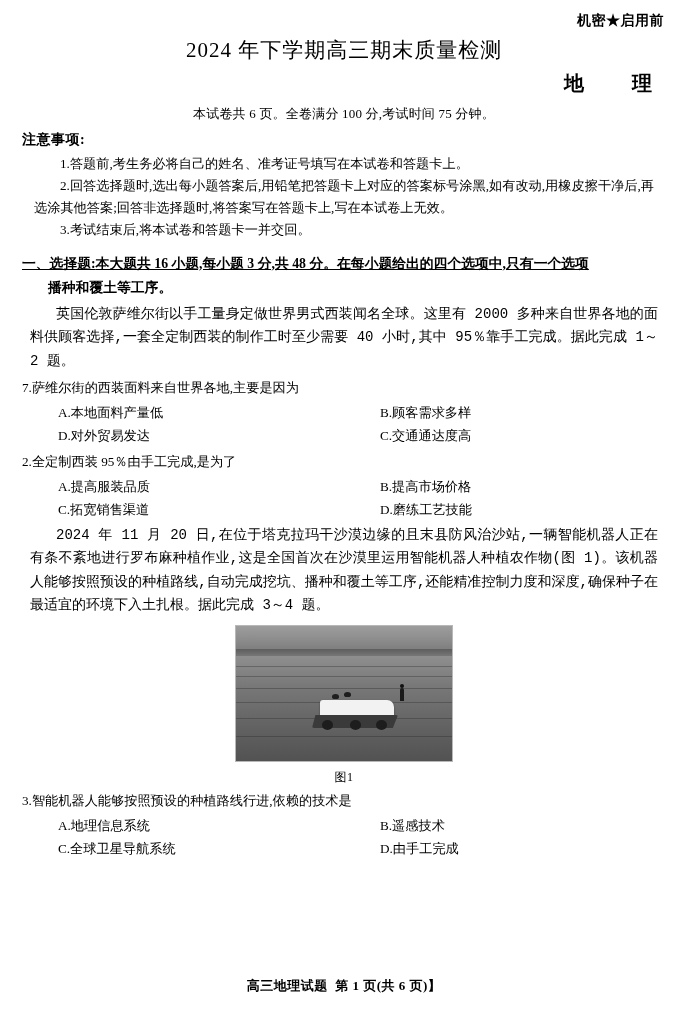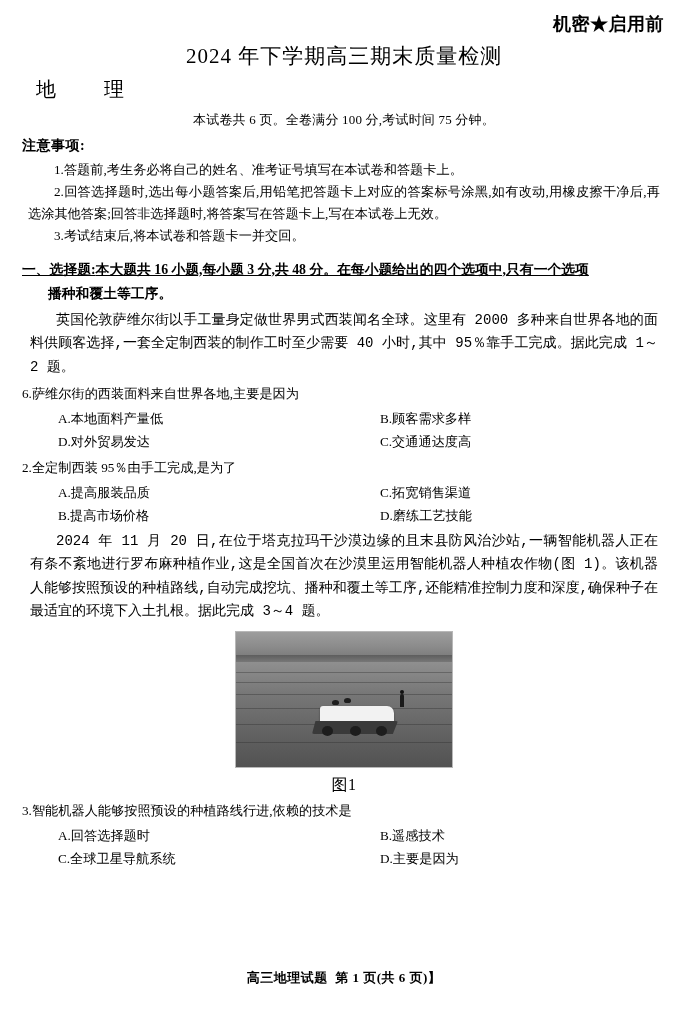--- a/index.html
+++ b/index.html
@@ -17,57 +17,57 @@
   }
   .page {
     width: 688px;
     height: 1011px;
     box-sizing: border-box;
     padding: 10px 22px 0 22px;
     position: relative;
   }
   .secret-line {
     text-align: right;
-    font-size: 18px;
+    font-size: 14px;
     font-weight: bold;
     letter-spacing: 0.5px;
     margin: 2px 2px 6px 0;
   }
   .main-title {
     text-align: center;
     font-size: 21px;
     font-weight: normal;
     letter-spacing: 1px;
     margin: 6px 0 2px 0;
   }
   .subject-title {
-    text-align: left;
+    text-align: right;
     font-size: 20px;
-    font-weight: normal;
+    font-weight: bold;
     letter-spacing: 14px;
     margin: 6px 0 4px 0;
     text-indent: 14px;
   }
   .exam-info {
     text-align: center;
     font-size: 13px;
     margin: 8px 0 8px 0;
     letter-spacing: 0.2px;
   }
   .notice-heading {
     font-size: 14px;
     font-weight: bold;
     margin: 6px 0 4px 0;
     letter-spacing: 0.5px;
   }
   .notice-item {
     font-size: 13.2px;
     line-height: 1.62;
     text-indent: 26px;
-    margin: 1px 6px;
+    margin: 1px 12px;
     text-align: justify;
   }
   .section-heading {
     font-size: 13.8px;
     line-height: 1.62;
     margin: 12px 0 2px 0;
     text-align: justify;
   }
   .section-heading b {
     font-weight: bold;
@@ -189,28 +189,28 @@
     background: #111;
     border-radius: 50%;
   }
   .bird {
     position: absolute;
     width: 7px; height: 5px;
     background: #1e1e1e;
     border-radius: 50% 50% 40% 40%;
   }
   .figure-caption {
-    font-size: 16px;
+    font-size: 12px;
     margin-top: 3px;
     letter-spacing: 0.5px;
   }
   .footer {
     position: absolute;
     left: 0; right: 0;
-    bottom: 22px;
+    bottom: 14px;
     text-align: center;
     font-size: 13px;
     font-weight: bold;
     letter-spacing: 0.5px;
   }
   .footer .page-no {
     font-weight: bold;
   }
   .footer-wrap {
     display: inline-block;
@@ -240,33 +240,33 @@
   <div class="notice-heading">注意事项:</div>
   <div class="notice-item">1.答题前,考生务必将自己的姓名、准考证号填写在本试卷和答题卡上。</div>
   <div class="notice-item">2.回答选择题时,选出每小题答案后,用铅笔把答题卡上对应的答案标号涂黑,如有改动,用橡皮擦干净后,再选涂其他答案;回答非选择题时,将答案写在答题卡上,写在本试卷上无效。</div>
   <div class="notice-item">3.考试结束后,将本试卷和答题卡一并交回。</div>
 
   <div class="section-heading"><b>一、选择题:</b><b>本大题共 16 小题,每小题 3 分,共 48 分。在每小题给出的四个选项中,只有一个选项</b></div>
   <div class="section-heading-cont">播种和覆土等工序。</div>
 
   <div class="para">英国伦敦萨维尔街以手工量身定做世界男式西装闻名全球。这里有 2000 多种来自世界各地的面料供顾客选择,一套全定制西装的制作工时至少需要 40 小时,其中 95％靠手工完成。据此完成 1～2 题。</div>
 
-  <div class="question">6.萨维尔街的西装面料来自世界各地,主要是因为</div>
+  <div class="question">7.萨维尔街的西装面料来自世界各地,主要是因为</div>
   <div class="options">
     <div class="opt">A.本地面料产量低</div>
     <div class="opt">B.顾客需求多样</div>
     <div class="opt">D.对外贸易发达</div>
     <div class="opt">C.交通通达度高</div>
   </div>
 
   <div class="question">2.全定制西装 95％由手工完成,是为了</div>
   <div class="options">
     <div class="opt">A.提高服装品质</div>
+    <div class="opt">B.提高市场价格</div>
     <div class="opt">C.拓宽销售渠道</div>
-    <div class="opt">B.提高市场价格</div>
     <div class="opt">D.磨练工艺技能</div>
   </div>
 
   <div class="para">2024 年 11 月 20 日,在位于塔克拉玛干沙漠边缘的且末县防风治沙站,一辆智能机器人正在有条不紊地进行罗布麻种植作业,这是全国首次在沙漠里运用智能机器人种植农作物(图 1)。该机器人能够按照预设的种植路线,自动完成挖坑、播种和覆土等工序,还能精准控制力度和深度,确保种子在最适宜的环境下入土扎根。据此完成 3～4 题。</div>
 
   <div class="figure-wrap">
     <div class="figure-img">
       <div class="sky"></div>
       <div class="horizon-strip"></div>
       <div class="ground">
@@ -287,24 +287,24 @@
         <div class="machine-wheel" style="left:10px;"></div>
         <div class="machine-wheel" style="left:38px;"></div>
         <div class="machine-wheel" style="left:64px;"></div>
       </div>
     </div>
     <div class="figure-caption">图1</div>
   </div>
 
   <div class="question">3.智能机器人能够按照预设的种植路线行进,依赖的技术是</div>
   <div class="options">
-    <div class="opt">A.回答选择题时</div>
+    <div class="opt">A.地理信息系统</div>
     <div class="opt">B.遥感技术</div>
     <div class="opt">C.全球卫星导航系统</div>
-    <div class="opt">D.主要是因为</div>
+    <div class="opt">D.由手工完成</div>
   </div>
 
   <div class="footer">
     <span class="footer-wrap">
       <span class="footer-shade"></span><span>高三地理试题</span>&nbsp;&nbsp;<span class="page-no">第 1 页(共 6 页)】</span>
     </span>
   </div>
 
 </div>
 

